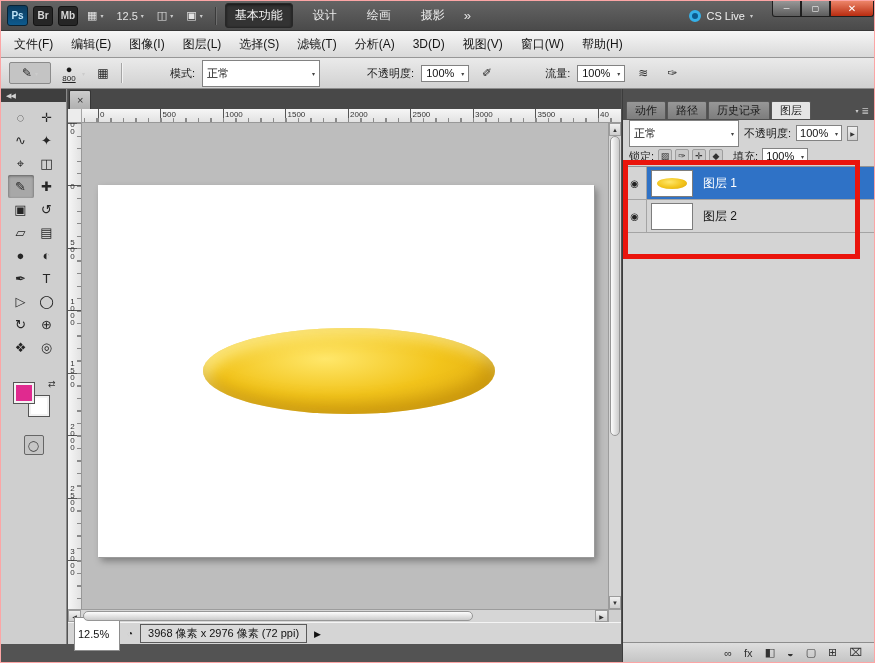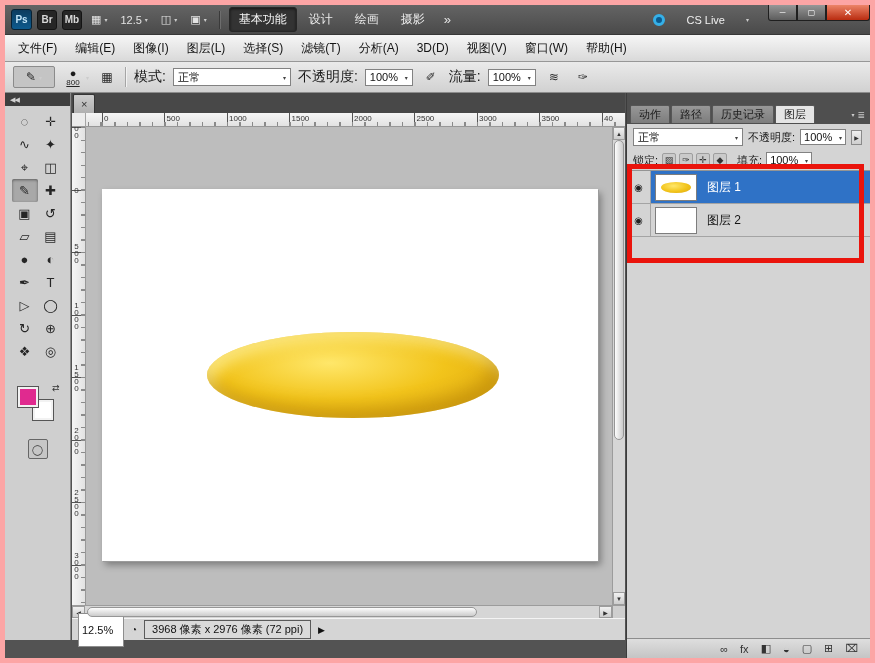--- a/index.html
+++ b/index.html
@@ -1,58 +1,58 @@
 <!DOCTYPE html>
 <html><head>
 <meta charset="utf-8">
 <style>
   * { box-sizing: border-box; margin: 0; padding: 0; }
   html,body { background:#222; }
   .window {
     position: relative; width: 875px; height: 663px;
     background: #535353; overflow: hidden;
     font-family: "Liberation Sans", "DejaVu Sans", sans-serif;
-    font-size: 12px; border: 5px solid #fca5a5;
+    font-size: 12px; border: 1px solid #fca5a5;
   }
 
   
   .titlebar { height: 30px; background: linear-gradient(#646464,#4a4a4a); display:flex; align-items:center; gap:5px; padding-left:6px; border-bottom:1px solid #373737;}
   .app-badge { width:21px; height:21px; border-radius:3px; display:flex; align-items:center; justify-content:center; font-weight:bold; font-size:10px; }
   .app-badge.ps { background: linear-gradient(#0c3c5e,#0d5a8e); color:#bfe3f7; border:1px solid #082234; }
   .app-badge.br, .app-badge.mb { background:#262626; color:#d8d8d8; border:1px solid #141414; width:20px; height:20px; }
   .tb-btn { display:flex; align-items:center; gap:3px; color:#e3e3e3; font-size:11px; padding:2px 4px; border-radius:2px; }
   .caret { font-size:6px; color:#cccccc; }
   .tb-sep { width:2px; height:18px; border-left:1px solid #3a3a3a; border-right:1px solid #6d6d6d; margin:0 3px; }
-  .workspaces { display:flex; gap:2px; }
+  .workspaces { display:flex; gap:10px; }
   .ws-btn { padding:3px 9px; color:#ececec; font-size:12px; border-radius:3px; border:1px solid transparent; }
   .ws-btn.active { background:#333333; border-color:#272727; box-shadow: inset 0 1px 3px rgba(0,0,0,.6); color:#f5f5f5; }
   .overflow-chev { color:#e5e5e5; font-size:13px; padding:0 4px; }
   .tb-spacer { flex:1; }
-  .cs-live { display:flex; align-items:center; gap:21px; color:#f0f0f0; font-size:11px; margin-right:10px; }
+  .cs-live { display:flex; align-items:center; gap:5px; color:#f0f0f0; font-size:11px; margin-right:10px; }
   .cs-ring { width:12px; height:12px; border:3px solid #35b0e8; border-radius:50%; background:#0b5a8e; }
   .win-buttons { display:flex; align-self:flex-start; margin-left:4px; }
   .win-btn { width:29px; height:16px; display:flex; align-items:center; justify-content:center; font-size:8px; color:#fff; background:linear-gradient(#979797,#5d5d5d); border:1px solid #1f1f1f; border-top:none; }
   .win-btn.min { border-radius:0 0 0 3px; }
   .win-btn.close { width:44px; background:linear-gradient(#ec8468,#b92c10); font-size:10px; font-weight:bold; border-radius:0 0 3px 0; }
 
   
   .menubar { height:27px; background:linear-gradient(#f6f6f6,#d9d9d9); border-bottom:1px solid #979797; display:flex; align-items:center; padding:0 4px; color:#141414; }
   .menu-item { padding:0 9px; font-size:12px; }
 
   
   .optionsbar { height:31px; background:linear-gradient(#eaeaea,#d1d1d1); border-bottom:1px solid #8c8c8c; display:flex; align-items:center; gap:7px; padding:0 8px; color:#1b1b1b; }
   .opt-well { width:42px; height:22px; background:#c4c4c4; border:1px solid #8b8b8b; border-radius:2px; display:flex; align-items:center; justify-content:center; gap:3px; font-size:12px; }
   .brush-pick { display:flex; align-items:center; gap:2px; }
   .brush-col { display:flex; flex-direction:column; align-items:center; width:22px; line-height:1; }
   .brush-dot { font-size:11px; }
   .brush-size { font-size:8px; color:#222;text-decoration:underline; }
   .icon-btn { width:22px; height:20px; display:flex; align-items:center; justify-content:center; border:1px solid transparent; border-radius:2px; font-size:12px; color:#2a2a2a; }
   .opt-sep { width:2px; height:20px; border-left:1px solid #a5a5a5; border-right:1px solid #f2f2f2; }
-  .opt-label { font-size:14px; }
-  .combo { height:18px; background:#ffffff; border:1px solid #828282; display:flex; align-items:center; padding:4px 4px; font-size:11px; color:#111; }
+  .opt-label { font-size:11px;margin-left:40px; }
+  .combo { height:27px; background:#ffffff; border:1px solid #828282; display:flex; align-items:center; padding:4px 4px; font-size:11px; color:#111; }
   .combo .caret { margin-left:auto; color:#444; }
   .combo.mode { width:118px; }
   .val-box { width:48px; height:17px; background:#ffffff; border:1px solid #828282; display:flex; align-items:center; padding:0 4px; font-size:11px; color:#111; }
   .val-box .caret { margin-left:auto; color:#444; }
 
   
   .main-area { position:absolute; top:88px; left:0; right:0; bottom:0; }
 
   
   .tool-panel { position:absolute; left:0; top:0; width:66px; bottom:18px; background:#cfcfcf; border-right:1px solid #8a8a8a; }

